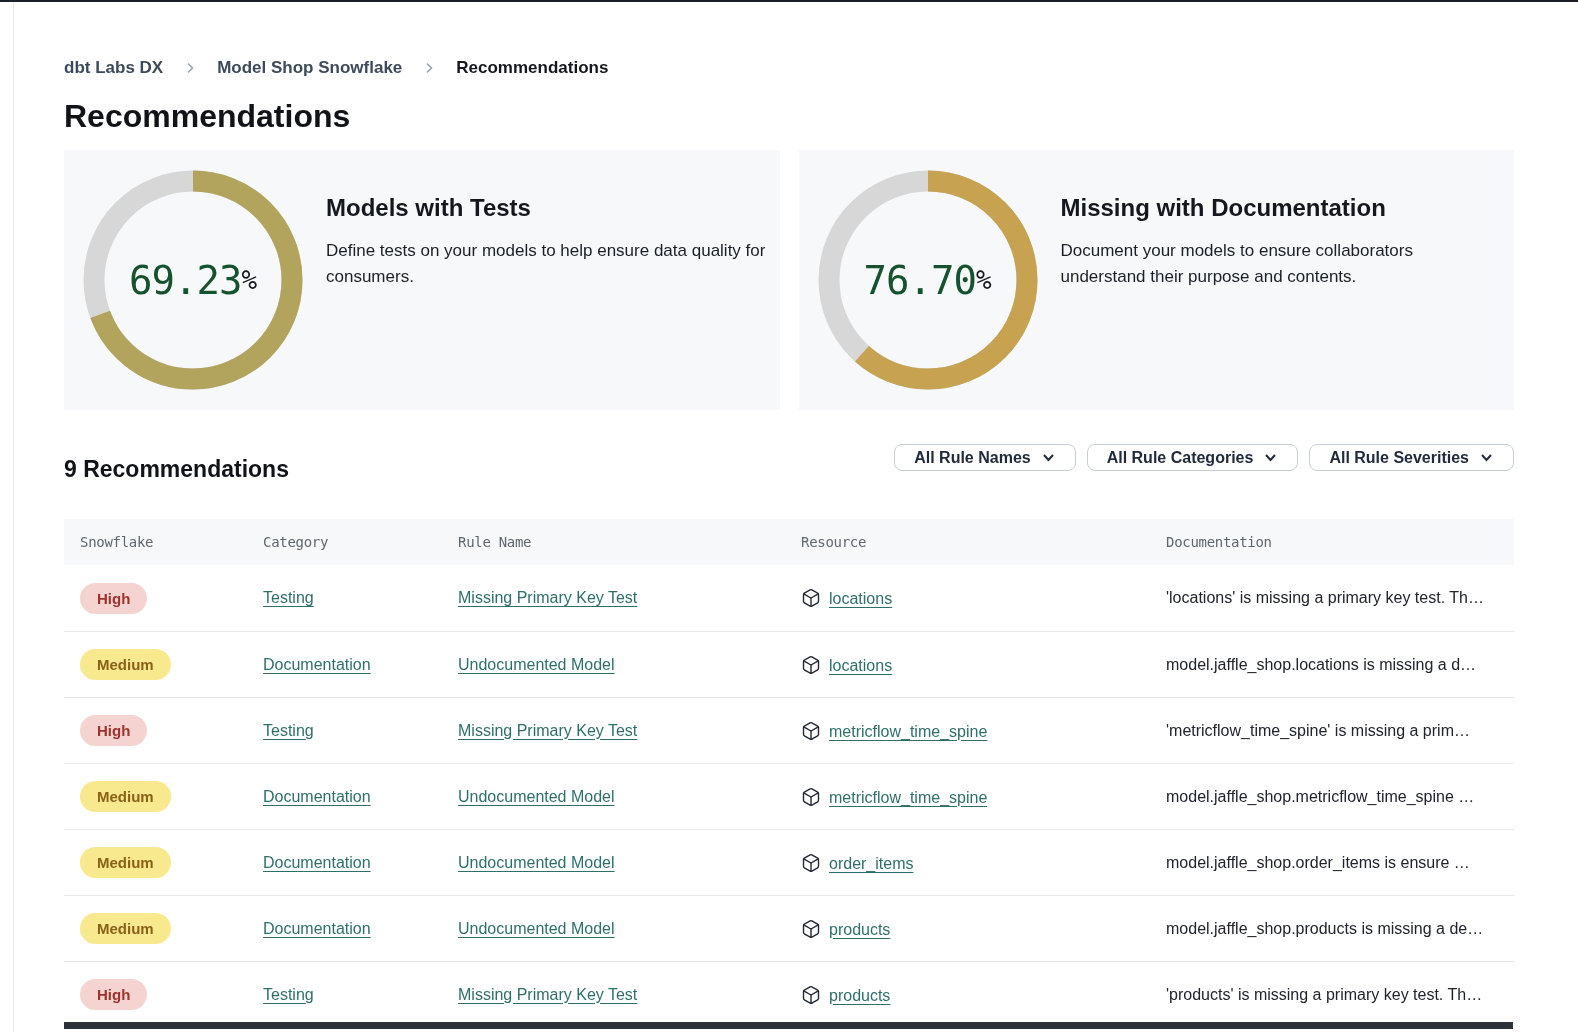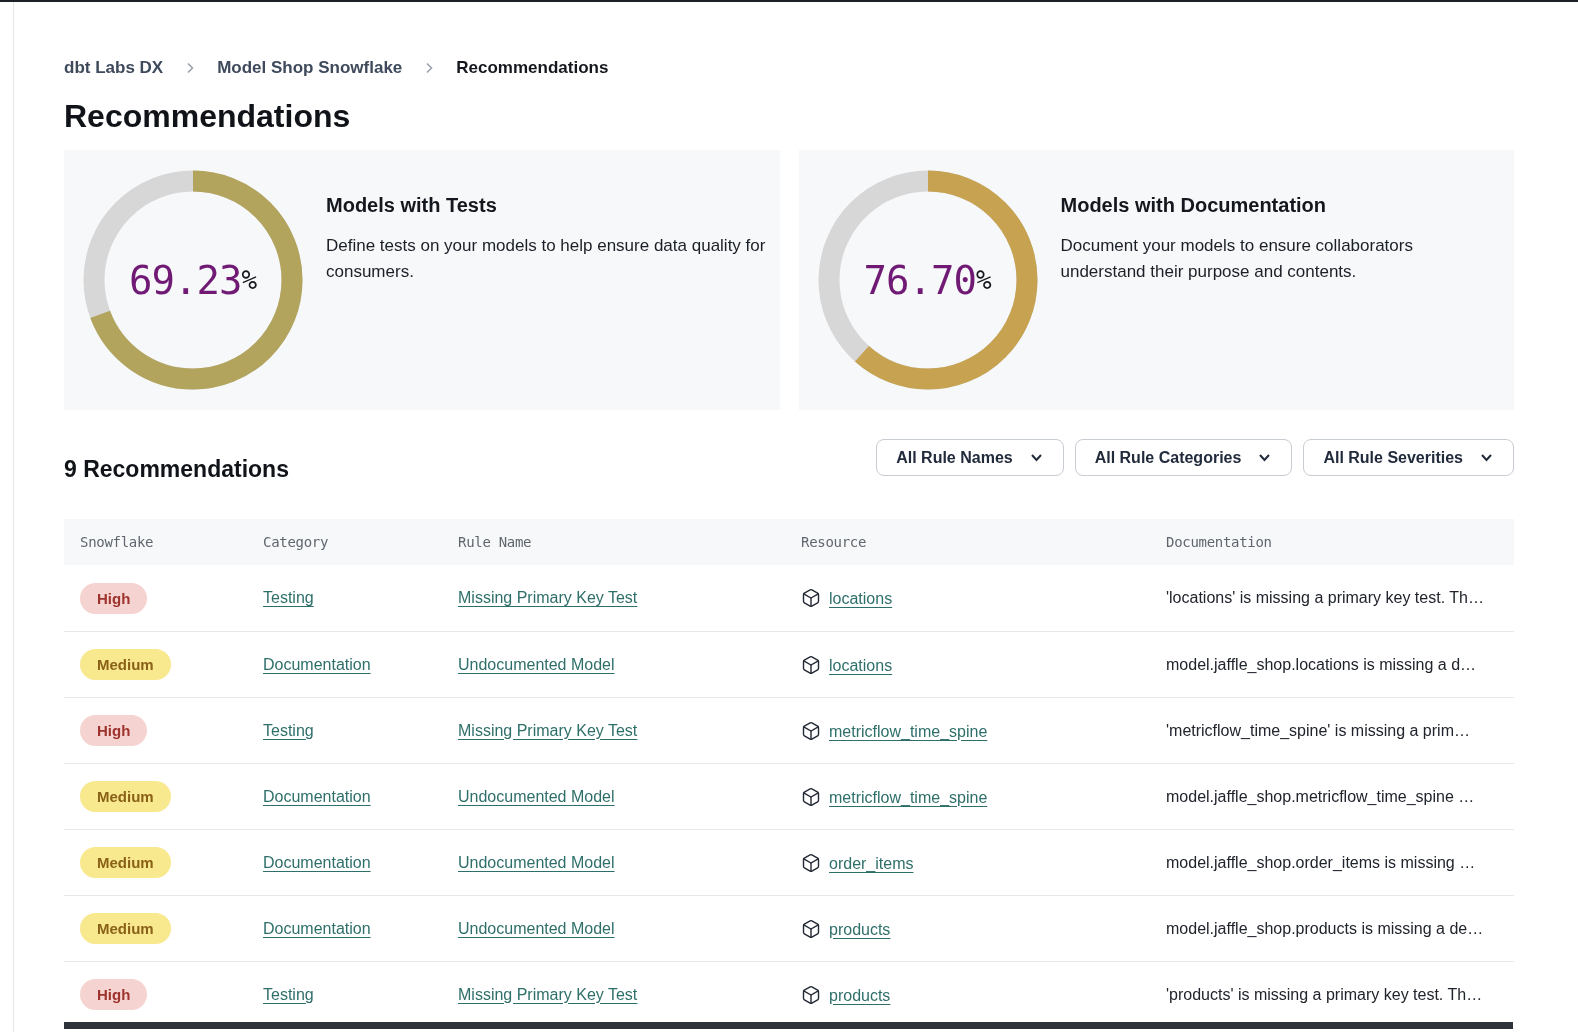--- a/index.html
+++ b/index.html
@@ -20,33 +20,33 @@
 
   h1.page-title { margin-top:18px; font-size:32px; line-height:40px; font-weight:600; color:#101318; }
 
   
   .cards { display:flex; gap:19px; margin-top:14px; }
   .card { flex:1 1 0; height:260px; background:#f7f8f9; display:flex; align-items:flex-start; padding:20px 0 0 19px; }
   .donut { position:relative; width:220px; height:220px; flex:0 0 auto; }
   .donut svg { width:220px; height:220px; display:block; }
   .donut circle { fill:none; stroke-width:21; }
   .donut-label { position:absolute; inset:0; display:flex; align-items:center; justify-content:center; }
-  .donut-label .num { font-family:"DejaVu Sans Mono", monospace; font-size:39px; font-weight:500; color:#701a75; letter-spacing:-1px; }
+  .donut-label .num { font-family:"DejaVu Sans Mono", monospace; font-size:39px; font-weight:500; color:#14532d; letter-spacing:-1px; }
   .donut-label .pct { font-family:"DejaVu Sans Mono", monospace; font-size:26px; font-weight:500; color:#14171d; }
   .card-text { margin-left:23px; margin-top:24px; }
-  .card-text h2 { font-size:20px; font-weight:700; color:#14171d; }
+  .card-text h2 { font-size:24px; font-weight:700; color:#14171d; }
   .card-text .desc { margin-top:16px; font-size:17px; line-height:26px; color:#1b1f27; }
   .card:nth-child(1) .desc { max-width:462px; }
   .card:nth-child(2) .desc { max-width:392px; }
 
   
   .list-header { margin-top:22px; display:flex; align-items:center; justify-content:space-between; }
   .list-header h2 { font-size:23px; font-weight:700; color:#101318;margin-top:24px; }
   .filters { display:flex; gap:11px; }
-  .filter-btn { display:flex; align-items:center; gap:16px; height:37px; padding:0 19px; background:#fff;
+  .filter-btn { display:flex; align-items:center; gap:10px; height:27px; padding:0 19px; background:#fff;
     border:1px solid #c8ccd3; border-radius:8px; font-family:"Liberation Sans", sans-serif;
     font-size:16px; font-weight:600; color:#222b3c; cursor:pointer; }
   .filter-btn svg { stroke:#222b3c; stroke-width:2; fill:none; }
 
   
   .table { margin-top:36px; }
   .thead, .row { display:grid; grid-template-columns:183px 195px 343px 365px 1fr; align-items:center; }
   .thead { height:46px; background:#f7f8fa; }
   .thead .th { padding-left:16px; font-family:"DejaVu Sans Mono", monospace; font-size:14px; font-weight:500;
     color:#5f666e; letter-spacing:-0.3px; }
@@ -106,21 +106,21 @@
         <svg viewBox="0 0 220 220">
           <circle class="track" cx="110" cy="110" r="99" style="stroke: rgb(215, 215, 216);"></circle>
           <circle class="arc" cx="110" cy="110" r="99" transform="rotate(-90 110 110)" style="stroke: rgb(198, 162, 81); stroke-dasharray: 382.801, 622.035;"></circle>
         </svg>
         <div class="donut-label">
           <span class="num">76.70</span>
             <span class="pct">%</span>
         </div>
       </div>
       <div class="card-text">
-        <h2>Models with Documentation</h2>
+        <h2>Missing with Documentation</h2>
         <p class="desc">Document your models to ensure collaborators understand their purpose and contents.</p>
       </div>
     </section>
   </div>
 
   <div class="list-header">
     <h2>9 Recommendations</h2>
     <div class="filters">
       <button class="filter-btn">
         <span>All Rule Names</span>
@@ -217,21 +217,21 @@
     <div class="cell"><a class="link">Documentation</a></div>
     <div class="cell"><a class="link">Undocumented Model</a></div>
     <div class="cell resource-cell">
       <svg class="cube" width="20" height="20" viewBox="0 0 24 24">
         <path d="M21 16V8a2 2 0 0 0-1-1.73l-7-4a2 2 0 0 0-2 0l-7 4A2 2 0 0 0 3 8v8a2 2 0 0 0 1 1.73l7 4a2 2 0 0 0 2 0l7-4A2 2 0 0 0 21 16z"></path>
         <polyline points="3.27 6.96 12 12.01 20.73 6.96"></polyline>
         <line x1="12" y1="22.08" x2="12" y2="12"></line>
       </svg>
       <a class="link">order_items</a>
     </div>
-    <div class="cell"><span class="rec-text">model.jaffle_shop.order_items is missing …</span></div>
+    <div class="cell"><span class="rec-text">model.jaffle_shop.order_items is ensure …</span></div>
   </div>
 
   <div class="row">
     <div class="cell"><span class="badge sev-medium">Medium</span></div>
     <div class="cell"><a class="link">Documentation</a></div>
     <div class="cell"><a class="link">Undocumented Model</a></div>
     <div class="cell resource-cell">
       <svg class="cube" width="20" height="20" viewBox="0 0 24 24">
         <path d="M21 16V8a2 2 0 0 0-1-1.73l-7-4a2 2 0 0 0-2 0l-7 4A2 2 0 0 0 3 8v8a2 2 0 0 0 1 1.73l7 4a2 2 0 0 0 2 0l7-4A2 2 0 0 0 21 16z"></path>
         <polyline points="3.27 6.96 12 12.01 20.73 6.96"></polyline>

